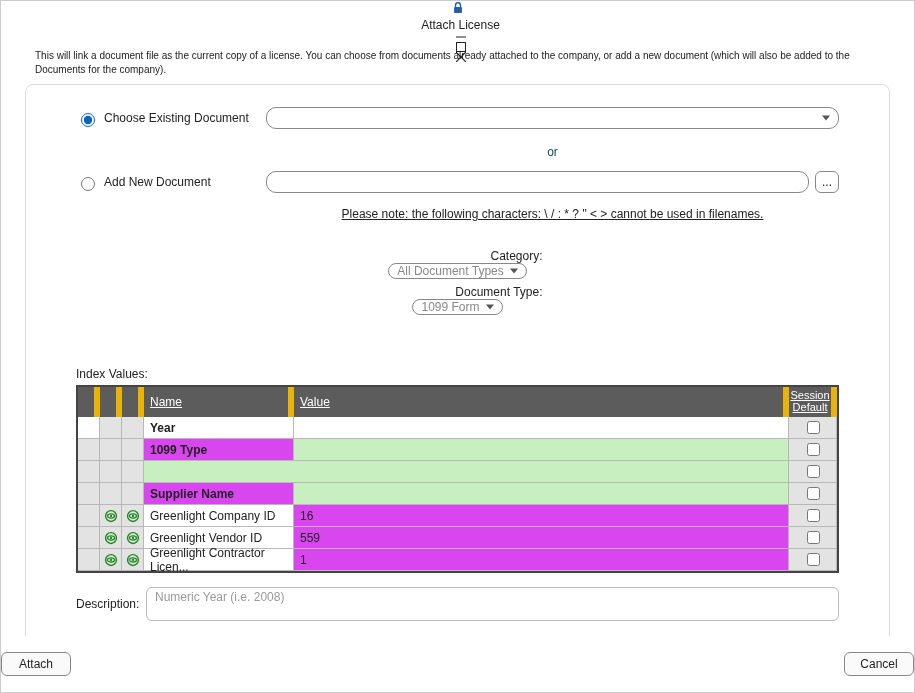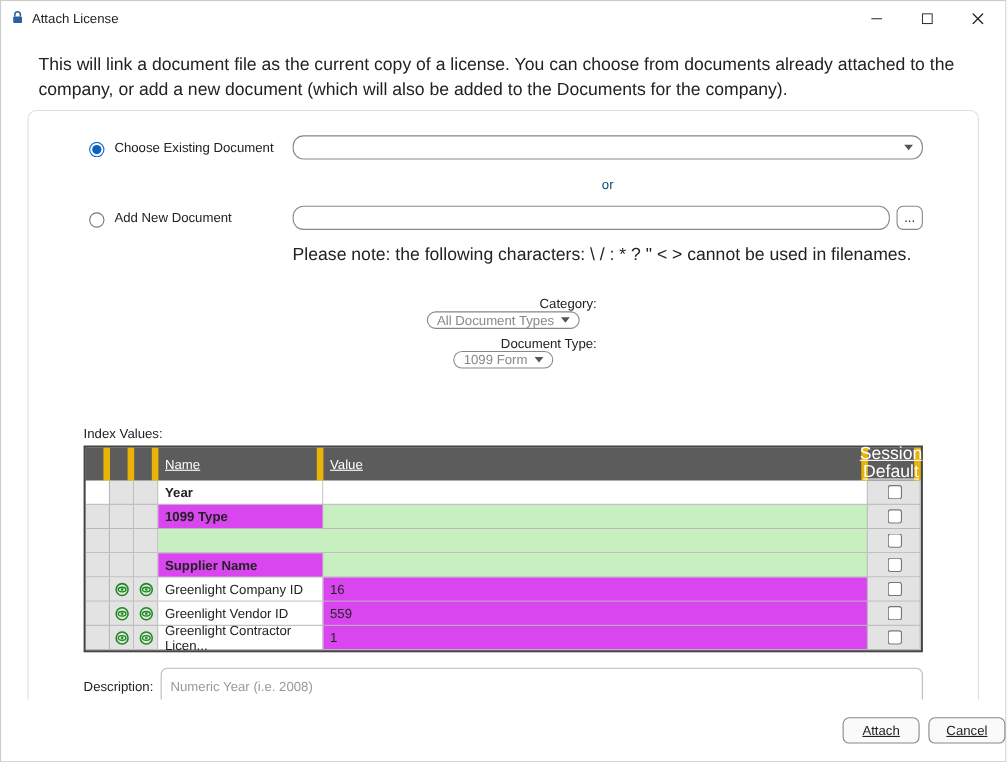--- a/index.html
+++ b/index.html
@@ -1,60 +1,60 @@
 <!DOCTYPE html>
 <html><head>
 <meta charset="utf-8">
 <style>
   * { box-sizing: border-box; }
   html, body { margin:0; padding:0; font-family: "Segoe UI", Tahoma, sans-serif; font-size:12px; color:#222; background:#fff; }
   .window { width:915px; height:693px; border:1px solid #ccc; position:relative; display:flex; flex-direction:column; }
-  .titlebar { height:32px; display:flex; align-items:center; padding:0 2px 0 8px; }
+  .titlebar { height:32px; display:flex; align-items:center; padding:0 2px 0 8px;flex-direction:column; }
   .titlebar .icon { margin-right:6px; }
   .titlebar .title { flex:0 0 auto; font-size:12px; }
   .titlebar .spacer { flex:1; }
   .winbtn { width:46px; height:30px; display:flex; align-items:center; justify-content:center; }
   .content { padding: 6px 24px 0 24px; flex:1; display:flex; flex-direction:column; overflow:hidden; }
-  .intro { font-size:16px; margin: 10px 10px 8px 10px; line-height:1.35; }
+  .intro { font-size:10px; margin: 10px 10px 8px 10px; line-height:1.35; }
   .group { border:1px solid #ddd; border-radius:8px; padding:22px 50px 22px 50px; position:relative; flex:1; display:flex; flex-direction:column; }
   .radio-row { display:flex; align-items:center; margin-bottom:6px; }
   .radio-row label { display:flex; align-items:center; gap:6px; font-size:12px; width:190px; }
   input[type=radio] { accent-color:#0a63c2; width:14px; height:14px; }
   .dropdown { flex:1; height:22px; border:1px solid #888; border-radius:10px; background:#fff; position:relative; display:flex; align-items:center; padding:0 22px 0 8px; font-size:12px; color:#666; }
   .dropdown.enabled { color:#222; }
   .dropdown:after { content:""; position:absolute; right:8px; top:50%; width:0;height:0;border-left:4px solid transparent;border-right:4px solid transparent;border-top:5px solid #555; transform:translateY(-50%); }
   .or { text-align:center; font-size:12px; color:#0c4a6e; margin:10px 0 12px 0; padding-left:190px; }
   .textbox { flex:1; height:22px; border:1px solid #888; border-radius:10px; background:#fff; padding:0 8px; font-size:12px; color:#666; }
   .ellipsis-btn { width:24px; height:22px; margin-left:6px; border:1px solid #888; border-radius:6px; display:flex; align-items:center; justify-content:center; font-size:12px; }
-  .note { font-size:16px; text-align:left; margin:8px 0 28px 190px; }
+  .note { font-size:12px; text-align:center; margin:8px 0 28px 190px;text-decoration:underline; }
   .form-row { display:flex; align-items:center; margin-bottom:6px;flex-direction:column; }
   .form-row .lbl { width:190px; text-align:right; padding-right:10px; font-size:12px; }
   .form-row .dropdown { flex:1; color:#888; }
   .section-label { font-size:12px; margin:46px 0 4px 0; }
   .grid { border:2px solid #444; }
   .grid-head { display:flex; background:#5c5c5c; color:#fff; font-size:12px; height:30px; }
   .grid-head .cell { border-right:6px solid #eab308; display:flex; align-items:center; padding:0 6px;text-decoration:underline; }
   .col-a { width:22px; } .col-b { width:22px; } .col-c { width:22px; }
   .col-name { width:150px; } .col-value { flex:1; } .col-sess { width:48px; text-align:center; justify-content:center; line-height:1.05; }
   .grid-body .grow { display:flex; height:22px; font-size:12px; }
   .grid-body .grow .cell { border-right:1px solid #b8b8b8; border-bottom:1px solid #b8b8b8; display:flex; align-items:center; padding:0 6px; background:#fff; }
   .grid-body .grow .cell.grey { background:#d946ef; }
   .grid-body .grow .cell.green { background:#c7efc0; }
   .grid-body .grow .cell.col-sess { justify-content:center; background:#e3e3e3; }
   .grid-body .grow .cell.col-a, .grid-body .grow .cell.col-b, .grid-body .grow .cell.col-c { background:#e3e3e3; justify-content:center; padding:0; }
   .grid-body .grow.first .cell.col-a { background:#fff; }
   .bold { font-weight:600; }
   .eye { width:14px; height:14px; }
   .desc-row { display:flex; align-items:center; margin-top:14px; }
   .desc-row .lbl { width:70px; font-size:12px; }
-  .desc-box { flex:1; height:22px; border:1px solid #bbb; border-radius:6px; padding:16px 8px; font-size:12px; color:#999; display:flex; align-items:center; }
-  .footer { height:56px; display:flex; align-items:center; justify-content:flex-end; gap:8px;text-decoration:underline; }
+  .desc-box { flex:1; height:22px; border:1px solid #bbb; border-radius:6px; padding:16px 8px; font-size:12px; color:#999; display:flex; align-items:flex-end; }
+  .footer { height:56px; display:flex; align-items:center; justify-content:space-between; gap:8px; }
   .btn { min-width:70px; height:24px; border:1px solid #888; border-radius:6px; background:#fafafa; display:flex; align-items:center; justify-content:center; font-size:12px; padding:0 14px; }
   input[type=checkbox]{ width:13px; height:13px; }
-  .grid-head .cell.col-sess { font-size:16px; }
+  .grid-head .cell.col-sess { font-size:11px; }
 </style>
 </head>
 <body>
 
 <div class="window">
 
   <div class="titlebar">
     <span class="icon">
       <svg width="14" height="14" viewBox="0 0 14 14">
           <rect x="3" y="6" width="8" height="6" rx="1" fill="#2a5fa3"></rect>

